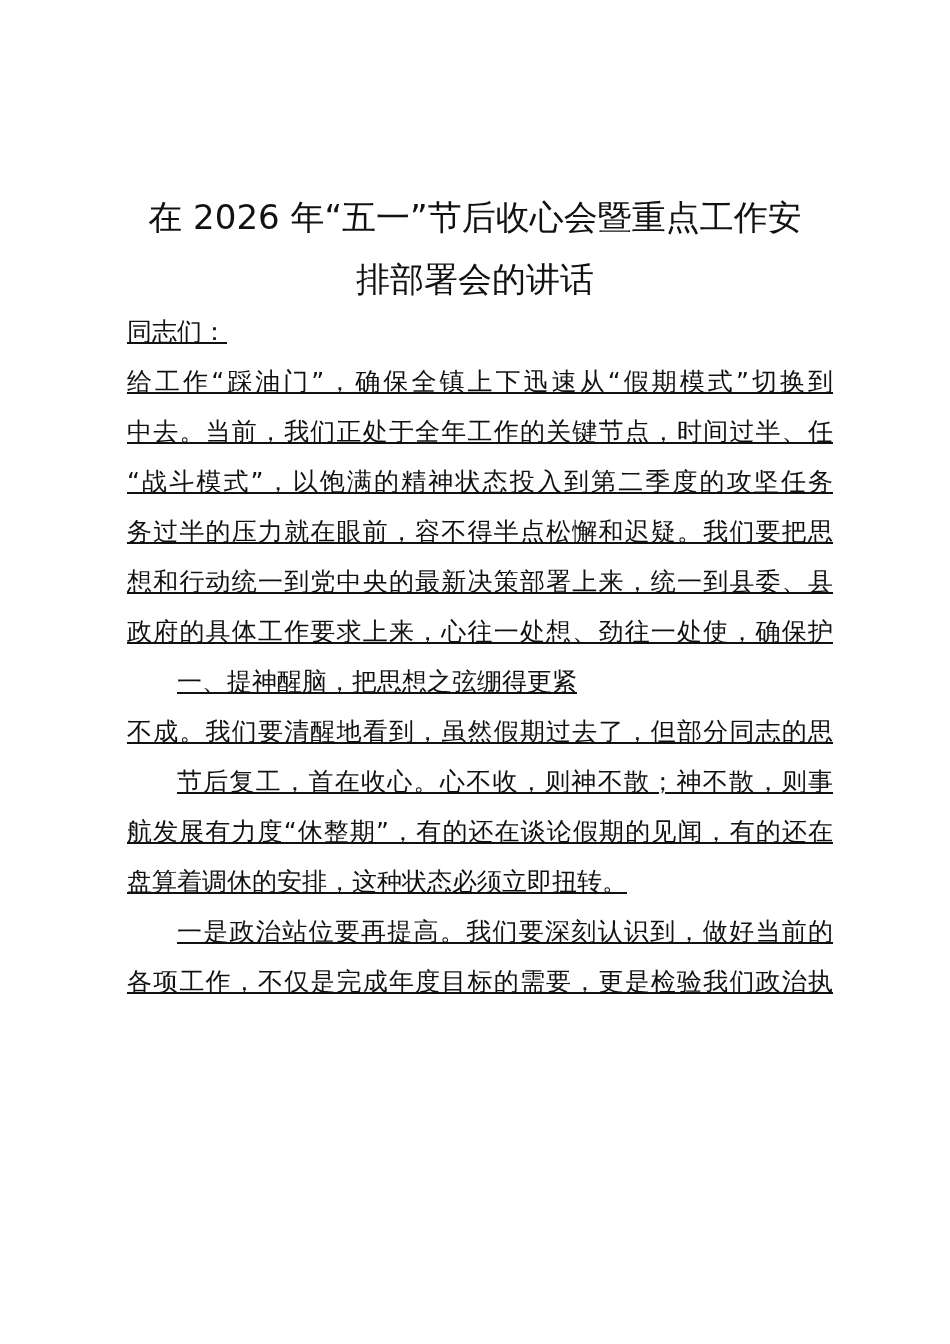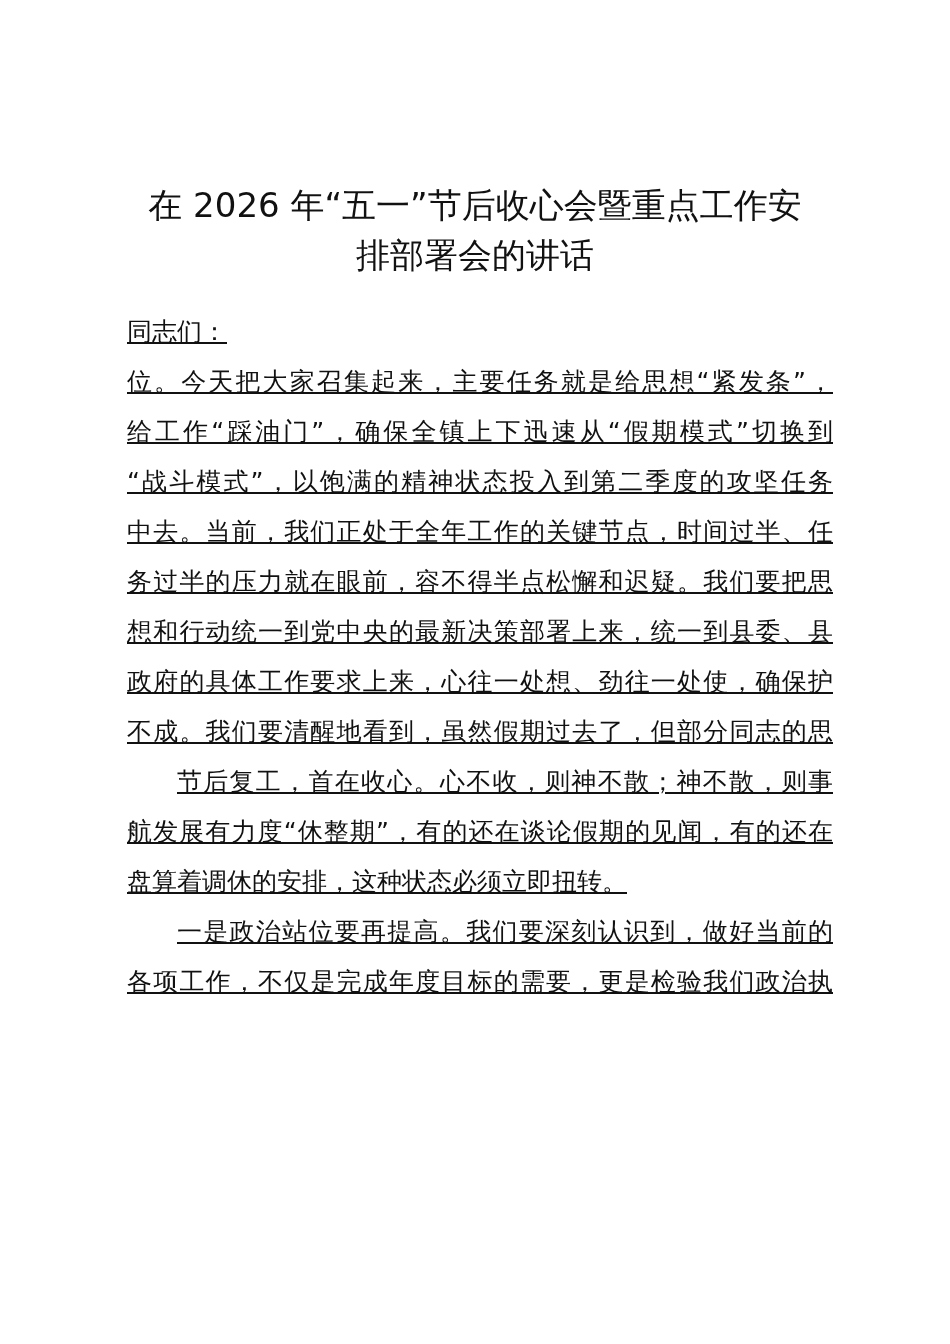--- a/index.html
+++ b/index.html
@@ -30,20 +30,21 @@
       top: 180px;
       text-align: center;
       font-size: 34px;
       line-height: 50px;
       letter-spacing: 0px;
       color: #111111;
     }
     .title .tline {
       display: block;
       white-space: nowrap;
+      margin-top: 12px;
     }
     .body {
       position: absolute;
       left: 127px;
       top: 307px;
       width: 706px;
       font-size: 25px;
       line-height: 50px;
       color: #111111;
     }
@@ -76,29 +77,29 @@
   <div class="title">
     <span class="tline">在 2026 年“五一”节后收心会暨重点工作安</span>
     <span class="tline">排部署会的讲话</span>
   </div>
 
   <div class="body">
 
     <span class="line salutation">同志们：</span>
 
     <div>
-      <span class="line">位。今天把大家召集起来，主要任务就是给思想“紧发条”，</span>
       <span class="line">给工作“踩油门”，确保全镇上下迅速从“假期模式”切换到</span>
+      <span class="line">中去。当前，我们正处于全年工作的关键节点，时间过半、任</span>
       <span class="line">“战斗模式”，以饱满的精神状态投入到第二季度的攻坚任务</span>
-      <span class="line">中去。当前，我们正处于全年工作的关键节点，时间过半、任</span>
       <span class="line">务过半的压力就在眼前，容不得半点松懈和迟疑。我们要把思</span>
       <span class="line">想和行动统一到党中央的最新决策部署上来，统一到县委、县</span>
       <span class="line">政府的具体工作要求上来，心往一处想、劲往一处使，确保护</span>
     </div>
 
+    <span class="line indent heading">一、提神醒脑，把思想之弦绷得更紧</span>
 
     <div>
       <span class="line">不成。我们要清醒地看到，虽然假期过去了，但部分同志的思</span>
       <span class="line indent">节后复工，首在收心。心不收，则神不散；神不散，则事</span>
       <span class="line">航发展有力度“休整期”，有的还在谈论假期的见闻，有的还在</span>
       <span class="line last">盘算着调休的安排，这种状态必须立即扭转。</span>
     </div>
 
     <div>
       <span class="line indent">一是政治站位要再提高。我们要深刻认识到，做好当前的</span>

